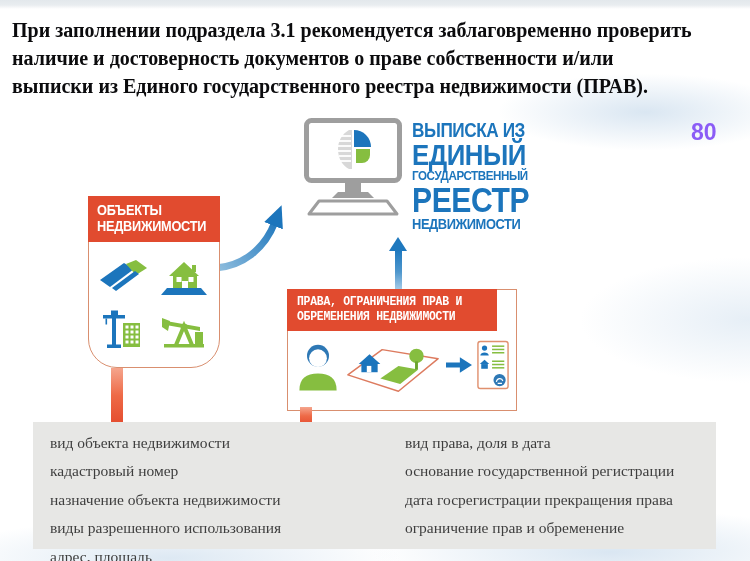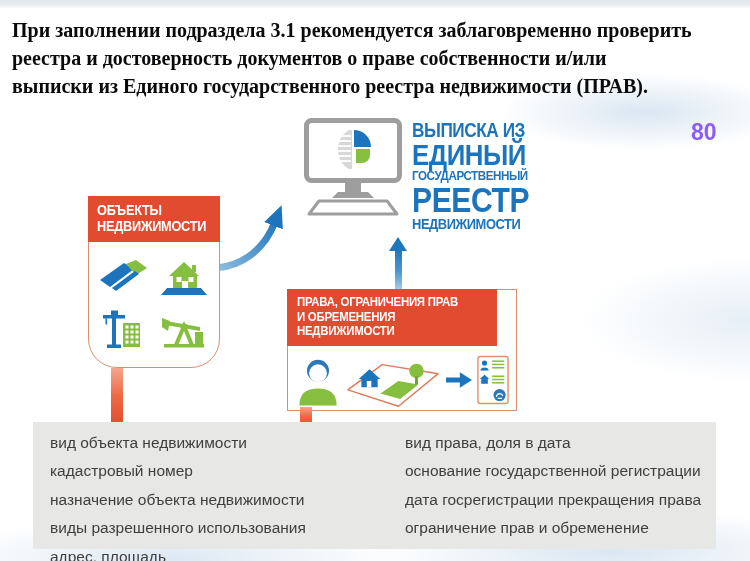--- a/index.html
+++ b/index.html
@@ -53,39 +53,39 @@
 
   
   .info-box{position:absolute;background:#fff;border:1px solid #d98f6f;box-sizing:border-box;}
   .box-header{background:#e14b2f;color:#fff;font-weight:bold;margin:-1px -1px 0 -1px;}
   .box-header .cond{display:inline-block;transform:scaleX(.88);transform-origin:left top;
     letter-spacing:-.3px;}
   .objects-box{left:88px;top:196px;width:132px;height:172px;border-radius:29px;}
   .objects-box .box-header{padding:7px 9px 8px 9px;font-size:14.5px;line-height:15.5px;}
   .objects-body{display:grid;grid-template-columns:1fr 1fr;gap:12px 10px;
     justify-items:center;align-items:center;padding:14px 10px;}
-  .rights-box{left:287px;top:289px;width:230px;height:122px;}
+  .rights-box{left:287px;top:289px;width:230px;height:122px;font-family:Liberation Mono, monospace;}
   .rights-box .box-header{padding:6px 10px 7px 10px;font-size:13px;line-height:14.5px;width:190px;}
   .rights-body{display:flex;align-items:center;justify-content:center;gap:5px;padding-top:6px;}
 
   
   .panel{position:absolute;left:33px;top:422px;width:683px;height:127px;background:#e7e7e5;}
   .panel .col{position:absolute;top:7px;color:#3e3e3e;font-size:15.5px;}
   .panel .col-left{left:17px;}
   .panel .col-right{left:372px;}
-  .attr-line{line-height:28.4px;white-space:nowrap;}
+  .attr-line{line-height:28.4px;white-space:nowrap;font-family:Liberation Serif, serif;}
 </style>
 </head>
 <body>
 
 <div class="slide">
 
   <div class="hdr">
       <div class="hdr-line">При заполнении подраздела 3.1 рекомендуется заблаговременно проверить</div>
-      <div class="hdr-line">реестра и достоверность документов о праве собственности и/или</div>
+      <div class="hdr-line">наличие и достоверность документов о праве собственности и/или</div>
       <div class="hdr-line">выписки из Единого государственного реестра недвижимости (ПРАВ).</div>
     </div>
 
   <div class="page-num">80</div>
 
   <div class="monitor">
     <svg width="100" height="100" viewBox="0 0 100 100">
       <rect x="3.5" y="3.5" width="93" height="60" rx="5" fill="#ffffff" stroke="#9e9e9e" stroke-width="5"></rect>
       <g transform="translate(33,11)">
         <path d="M13 2 C 6 6 2 13 2 21 C 2 31 7 38 13 41 L16 41 L16 2 Z" fill="#d8d8d8"></path>

